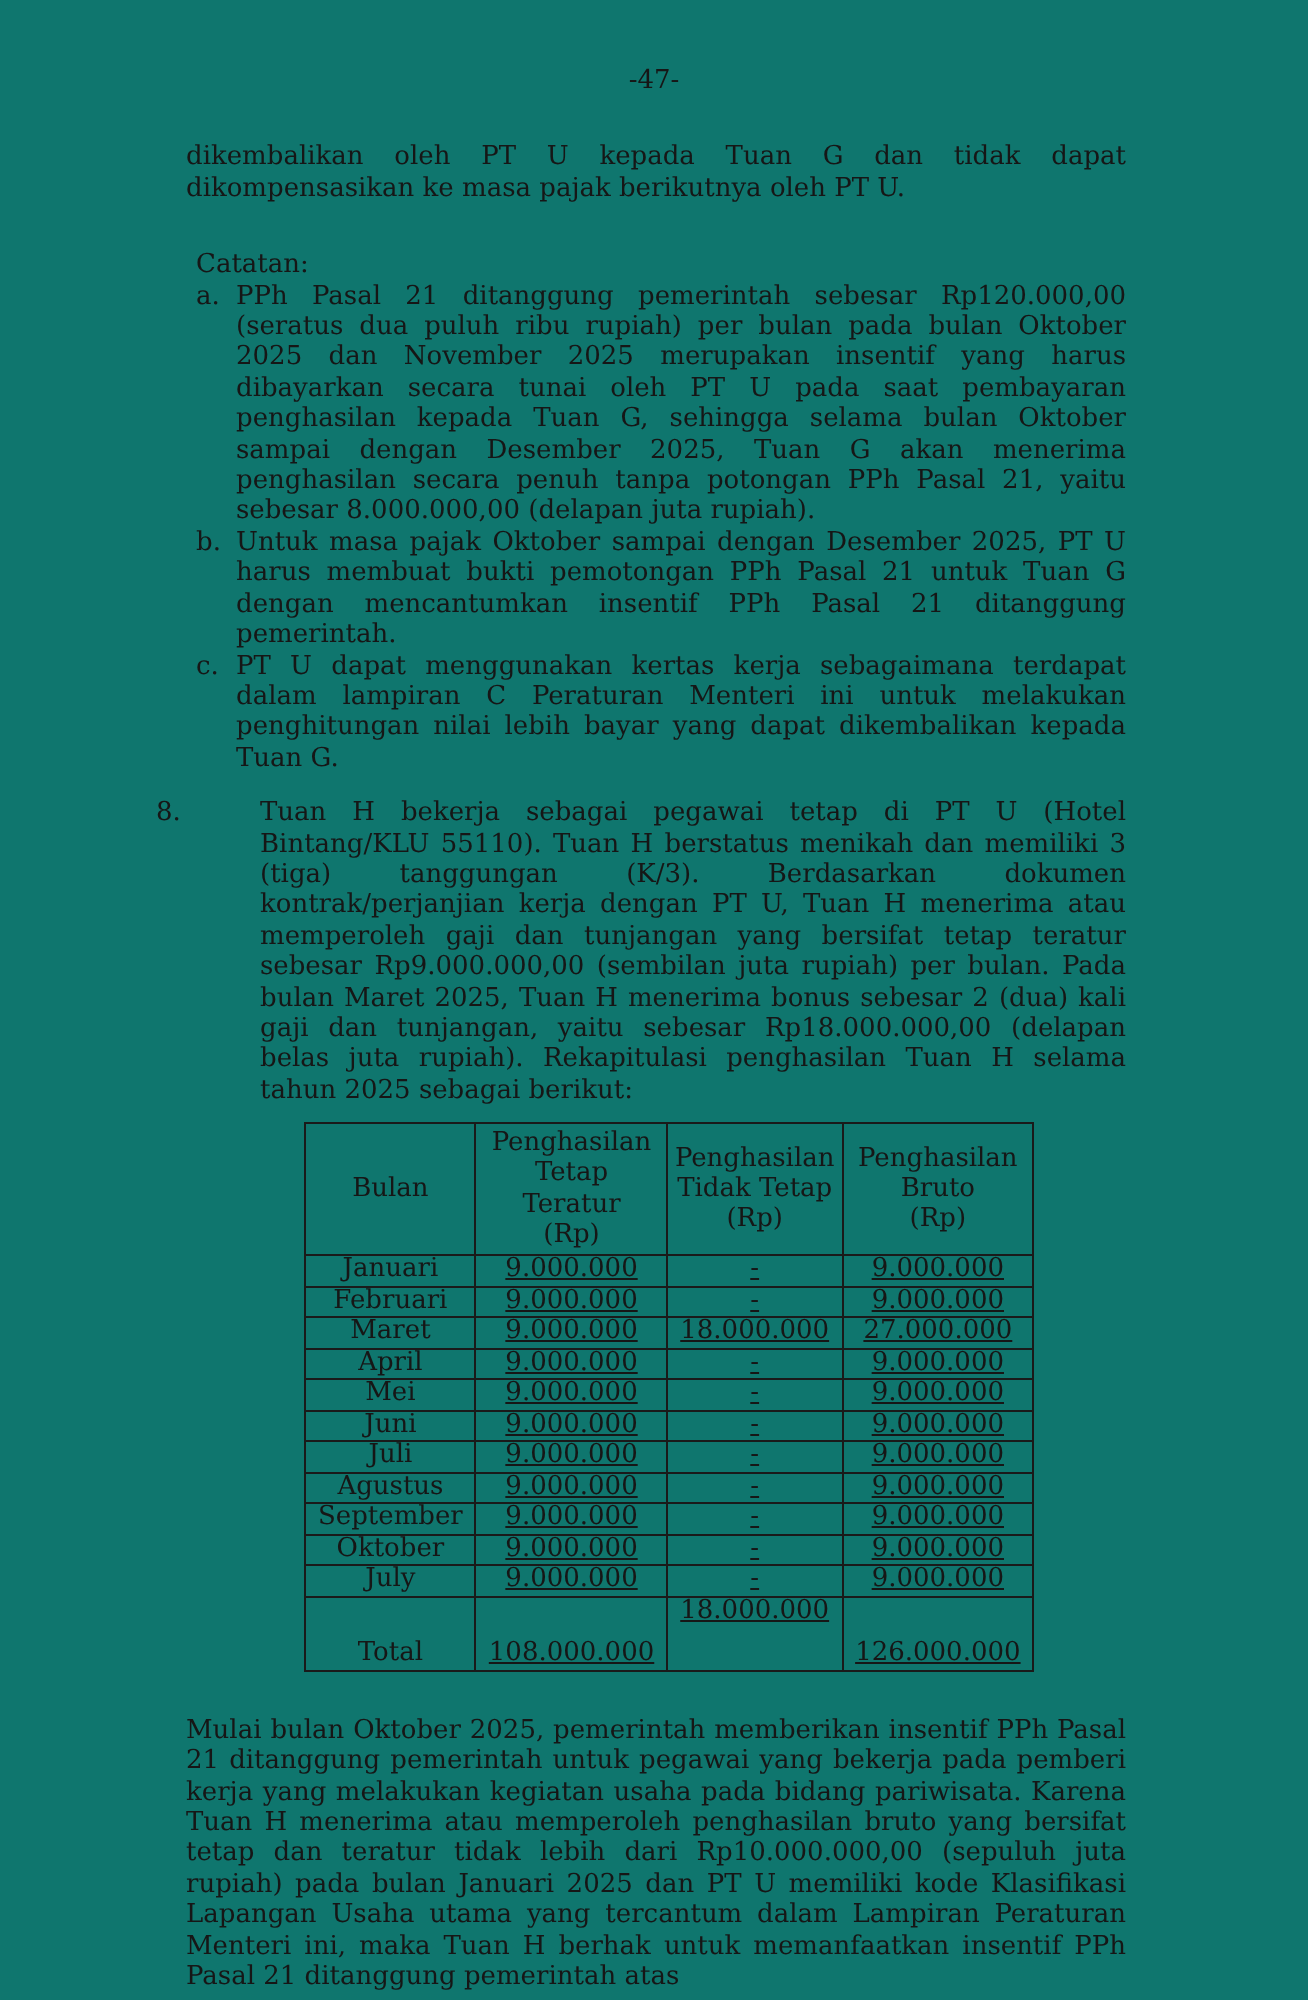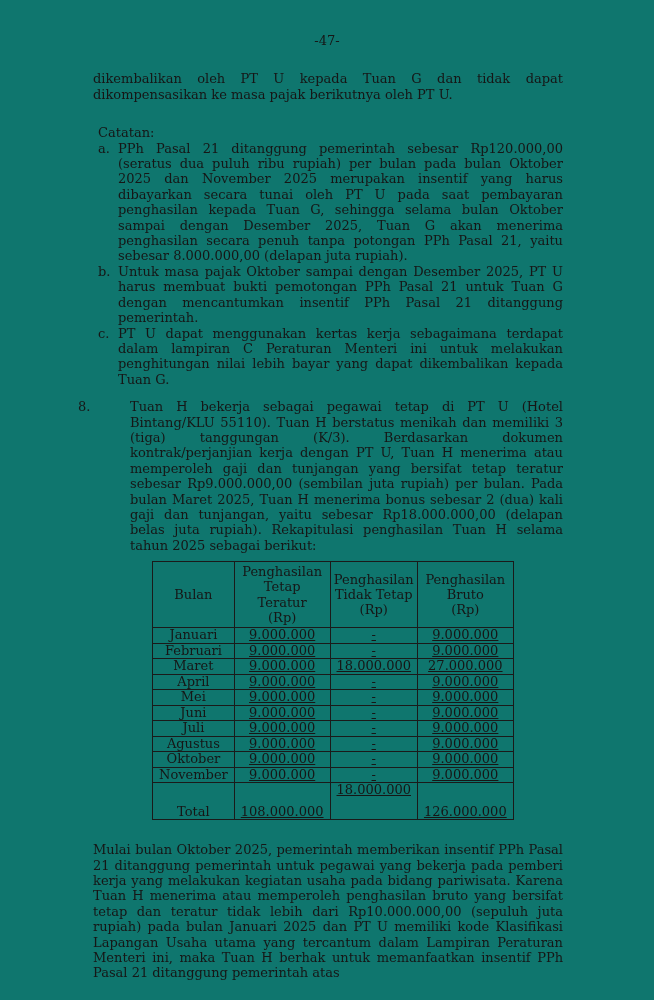--- a/index.html
+++ b/index.html
@@ -200,27 +200,33 @@
           <td class="cell-num">-</td>
           <td class="cell-num">9.000.000</td>
         </tr>
         <tr>
           <td class="cell-month">Agustus</td>
           <td class="cell-num">9.000.000</td>
           <td class="cell-num">-</td>
           <td class="cell-num">9.000.000</td>
         </tr>
         <tr>
+          <td class="cell-month">September</td>
+          <td class="cell-num">9.000.000</td>
+          <td class="cell-num">-</td>
+          <td class="cell-num">9.000.000</td>
+        </tr>
+        <tr>
           <td class="cell-month">Oktober</td>
           <td class="cell-num">9.000.000</td>
           <td class="cell-num">-</td>
           <td class="cell-num">9.000.000</td>
         </tr>
         <tr>
-          <td class="cell-month">November</td>
+          <td class="cell-month">July</td>
           <td class="cell-num">9.000.000</td>
           <td class="cell-num">-</td>
           <td class="cell-num">9.000.000</td>
         </tr>
         <tr class="total-row">
           <td class="cell-month v-bottom">Total</td>
           <td class="cell-num v-bottom">108.000.000</td>
           <td class="cell-num v-top">18.000.000</td>
           <td class="cell-num v-bottom">126.000.000</td>
         </tr>

